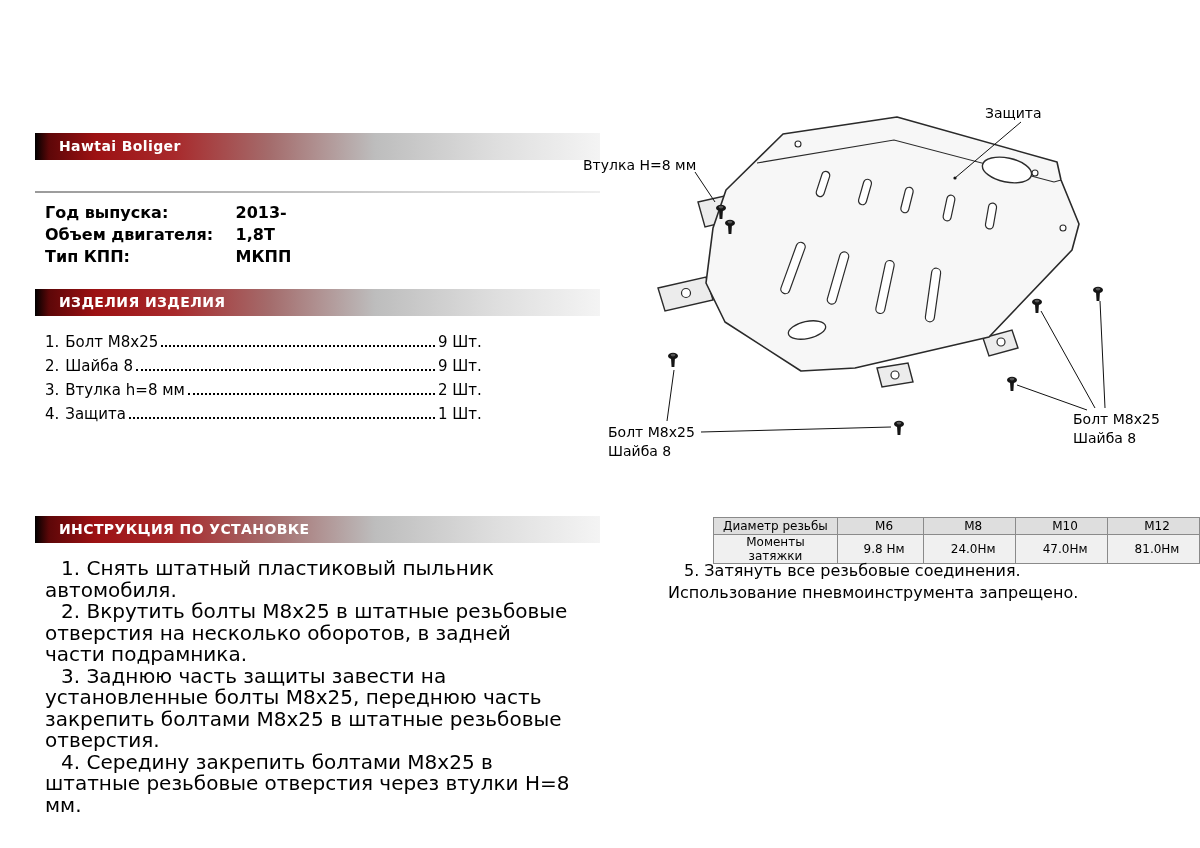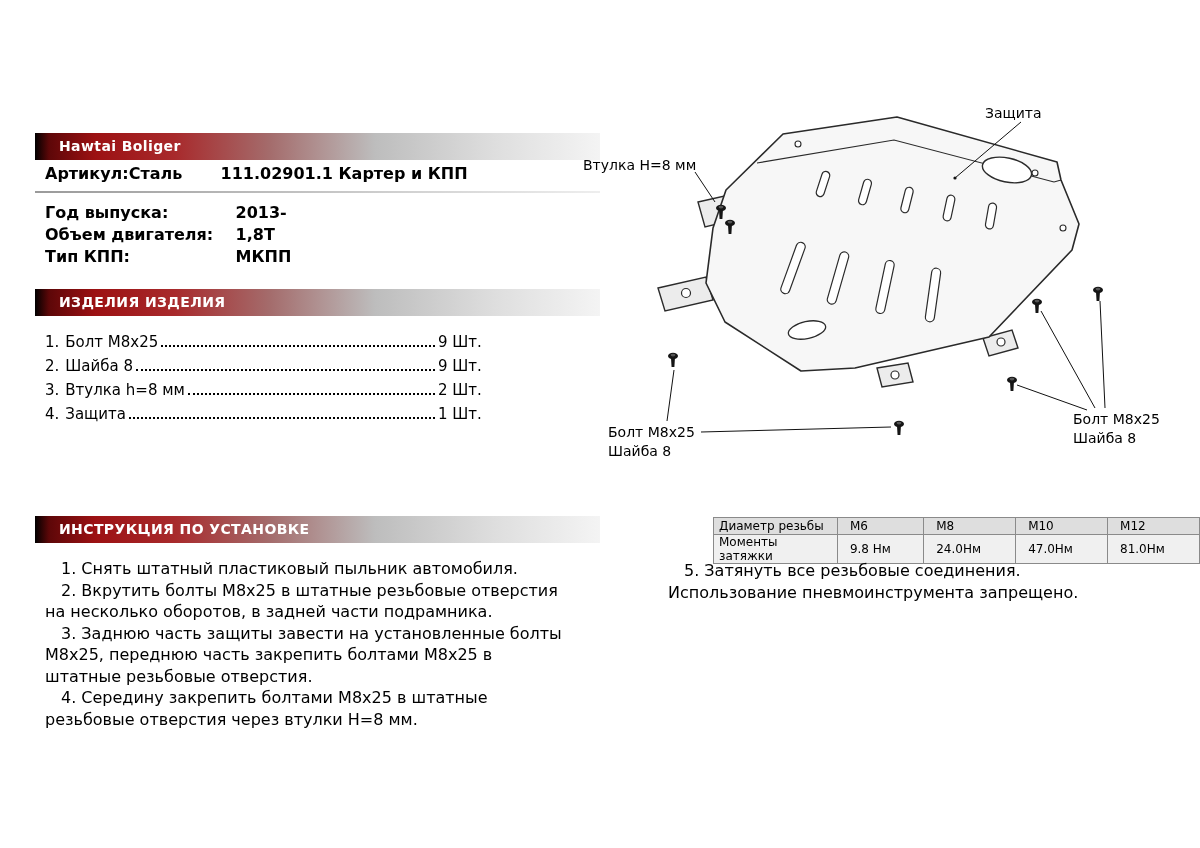--- a/index.html
+++ b/index.html
@@ -29,44 +29,40 @@
   .comp-row{display:flex;align-items:flex-end;height:24px;}
   .comp-num{margin-right:6px;flex:none;}
   .comp-name{flex:none;}
   .comp-leader{flex:1;border-bottom:2px dotted #000;margin:0 3px 4px 3px;}
   .comp-qty{width:52px;flex:none;}
 
   .diagram{position:absolute;left:555px;top:80px;width:640px;height:400px;}
   .dlabel{position:absolute;font-size:14px;white-space:nowrap;line-height:19px;}
 
   .torque{position:absolute;left:713px;top:517px;border-collapse:collapse;font-size:12px;}
-  .torque td{border:1px solid #8a8a8a;height:16px;padding:0 5px;background:#f0f0f0;}
+  .torque td{border:1px solid #8a8a8a;text-align:center;height:16px;padding:0 5px;background:#f0f0f0;}
   .torque tr.hd td{background:#dedede;}
   .torque td.c0{width:128px;}
   .torque td.cn{width:82px;padding-left:12px;}
 
-  .instr-left{position:absolute;left:45px;top:558px;width:527px;font-size:16px;line-height:21.5px;}
+  .instr-left{position:absolute;left:45px;top:558px;width:527px;font-size:20px;line-height:21.5px;}
   .instr-left p{margin:0;text-indent:16px;}
   .instr-right{position:absolute;left:668px;top:560px;width:520px;font-size:16px;line-height:22px;}
   .instr-right p{margin:0;}
   .instr-right p.indent{text-indent:16px;}
 </style>
 </head>
 <body>
 
 <div class="page">
 
   <div class="bar" id="bar-title">
     <span>Hawtai Boliger</span>
   </div>
 
-  <div class="article-row">
-    <span class="art-label">Артикул:Сталь</span>
-    <span>111.02901.1 Картер и КПП</span>
-  </div>
   <div class="thin-rule"></div>
 
   <div class="specs">
     <div class="spec-row">
       <span class="spec-label">Год выпуска:</span>
       <span>2013-</span>
     </div>
     <div class="spec-row">
       <span class="spec-label">Объем двигателя:</span>
       <span>1,8Т</span>

